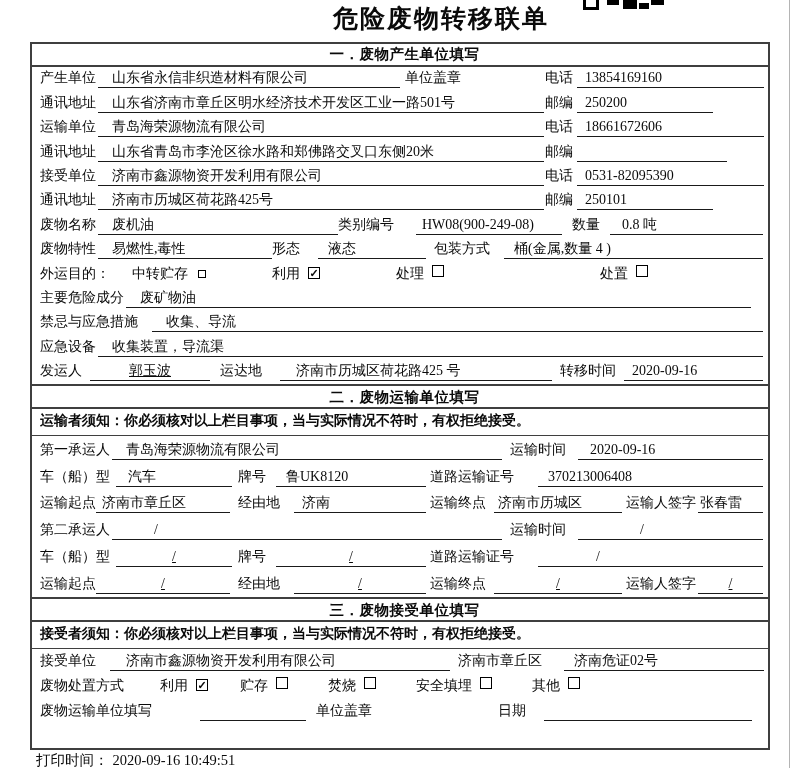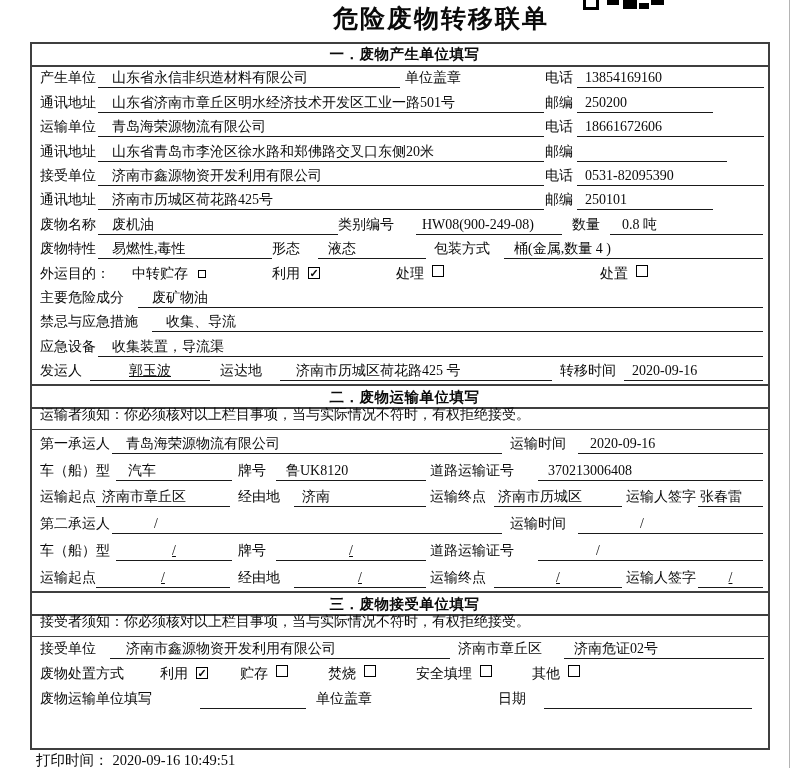--- a/index.html
+++ b/index.html
@@ -17,21 +17,21 @@
     position:absolute;left:30px;top:42px;width:740px;height:708px;
     border:2px solid #3f3f3f;background:#fff;display:flex;flex-direction:column;
   }
   .sec-h{height:23px;line-height:21px;font-weight:bold;font-size:14.5px;padding-left:9px;
     border-bottom:2px solid #3f3f3f;flex:none;letter-spacing:.5px;text-align:center;}
   .sec-h.mid{border-top:2px solid #3f3f3f;height:25px;line-height:23px;}
   .row{position:relative;flex:none;}
   .r1{height:24.4px;}
   .r2{height:26.8px;}
   .r3{height:25.2px;}
-  .note{height:21px;border-bottom:1.5px solid #3f3f3f;}
+  .note{height:27px;border-bottom:1.5px solid #3f3f3f;font-weight:bold;}
   .l,.v,.opt{position:absolute;bottom:3px;height:19px;line-height:18px;font-size:14px;white-space:nowrap;}
   .l{color:#0a0a0a;}
   .v{border-bottom:1px solid #1a1a1a;}
   .ctr{text-align:center;text-decoration:underline;}
   .note-text{position:absolute;left:8px;bottom:5px;font-size:14px;white-space:nowrap;}
   .cb{display:inline-block;width:12px;height:12px;border:1px solid #000;line-height:11px;
       font-size:11px;text-align:center;font-weight:bold;margin-left:8px;vertical-align:1px;}
   .cb.small{width:8px;height:8px;margin-left:10px;vertical-align:0;}
   .optlbl{font-size:14px;}
   .print-line{position:absolute;left:36px;top:751px;font-size:14.5px;white-space:nowrap;}
@@ -135,21 +135,21 @@
       <span class="opt" style="left:364px">
         <span class="optlbl">处理</span><span class="cb"></span>
       </span>
       <span class="opt" style="left:568px">
         <span class="optlbl">处置</span><span class="cb"></span>
       </span>
     </div>
 
     <div class="row r1">
       <span class="l" style="left:8px">主要危险成分</span>
-      <span class="v" style="left:106px;width:625px;padding-left:14px">废矿物油</span>
+      <span class="v" style="left:94px;width:625px;padding-left:14px">废矿物油</span>
     </div>
 
     <div class="row r1">
       <span class="l" style="left:8px">禁忌与应急措施</span>
       <span class="v" style="left:120px;width:611px;padding-left:14px">收集、导流</span>
     </div>
 
     <div class="row r1">
       <span class="l" style="left:8px">应急设备</span>
       <span class="v" style="left:66px;width:665px;padding-left:14px">收集装置，导流渠</span>

